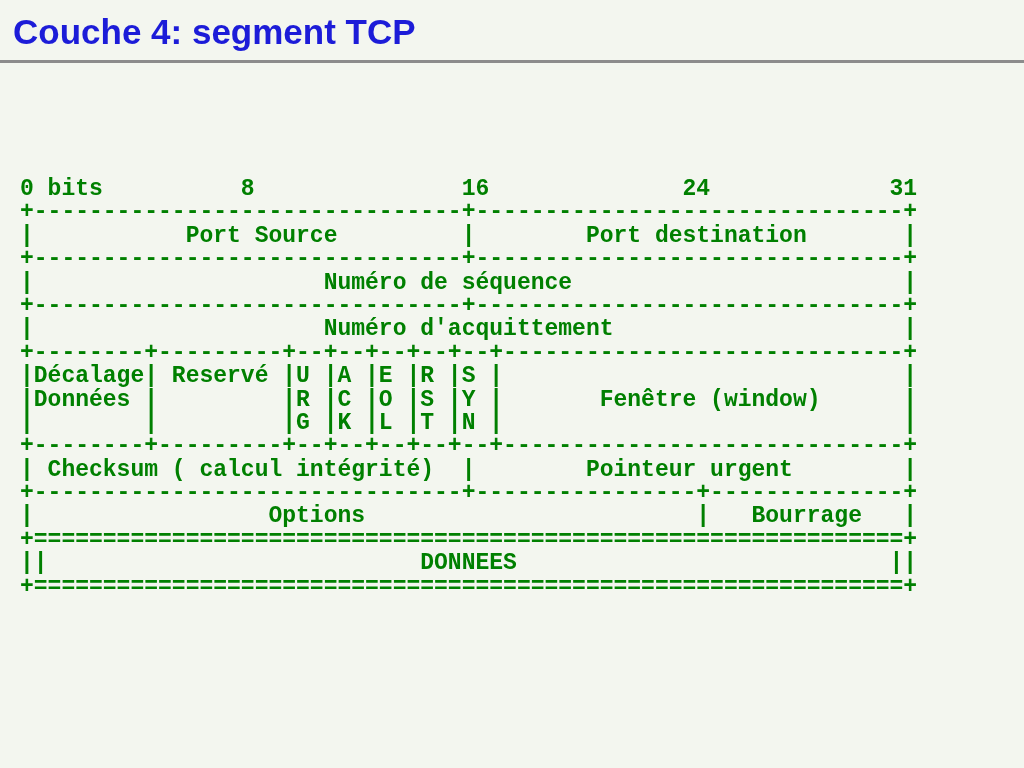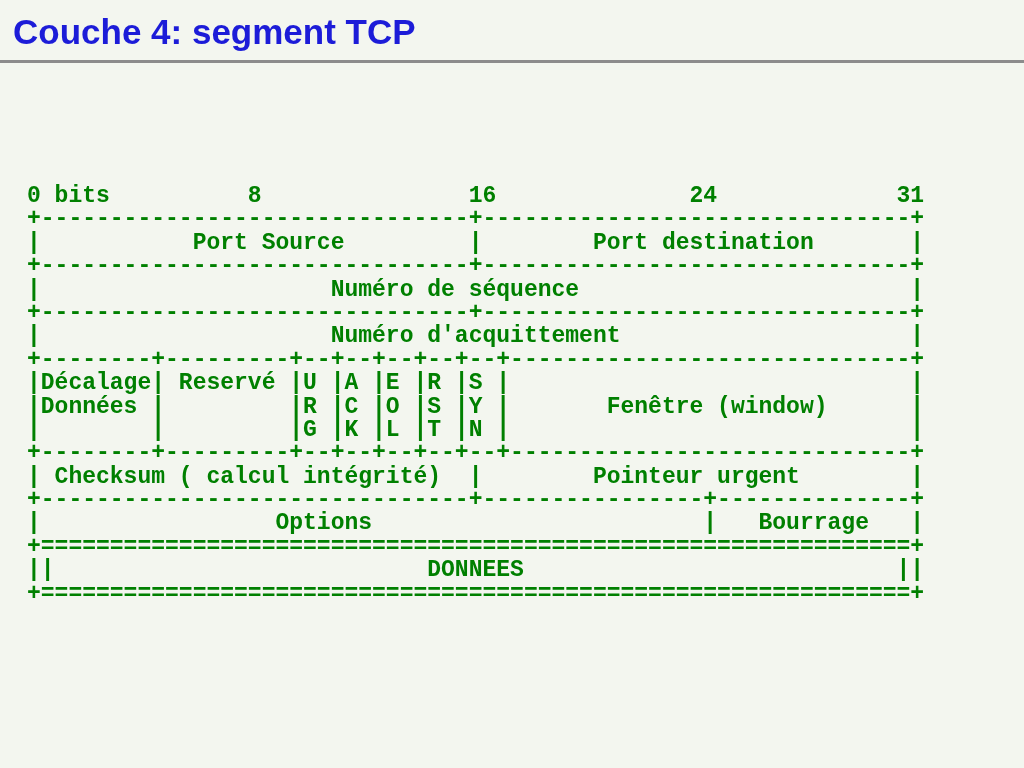--- a/index.html
+++ b/index.html
@@ -33,21 +33,21 @@
     left: 0;
     top: 60px;
     width: 1024px;
     height: 3px;
     background: #8c8c8c;
   }
   .ascii-diagram {
     position: absolute;
     left: 14px;
     top: 172px;
-    margin: 13px;
+    margin: 6px;
     font-family: "Liberation Mono", monospace;
     font-weight: bold;
     font-size: 23px;
     line-height: 23.4px;
     letter-spacing: 0px;
     color: #008000;
     white-space: pre;
   }
   .ascii-diagram div {
     height: 23.4px;

